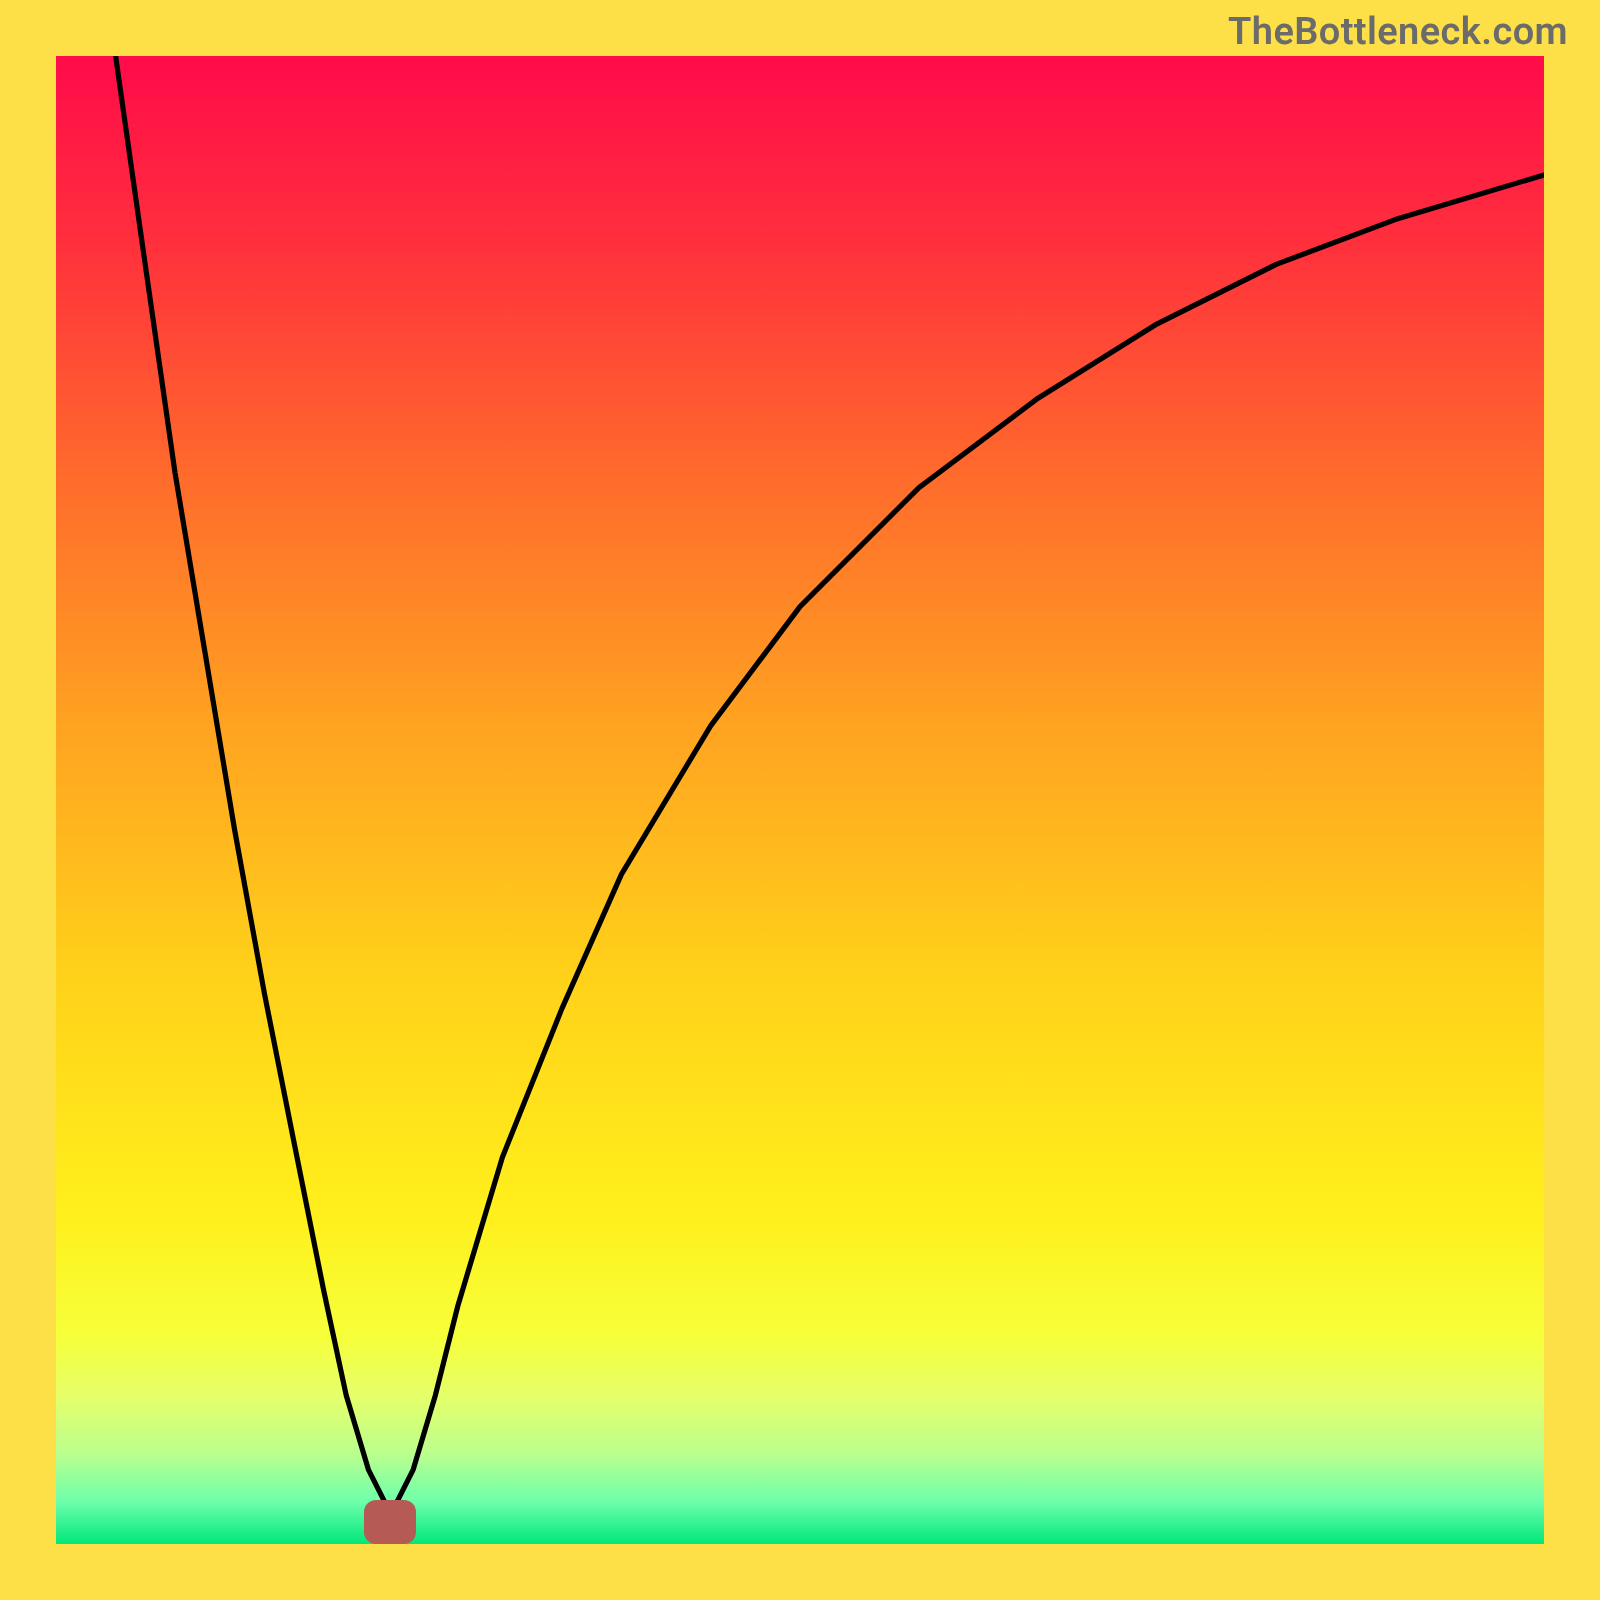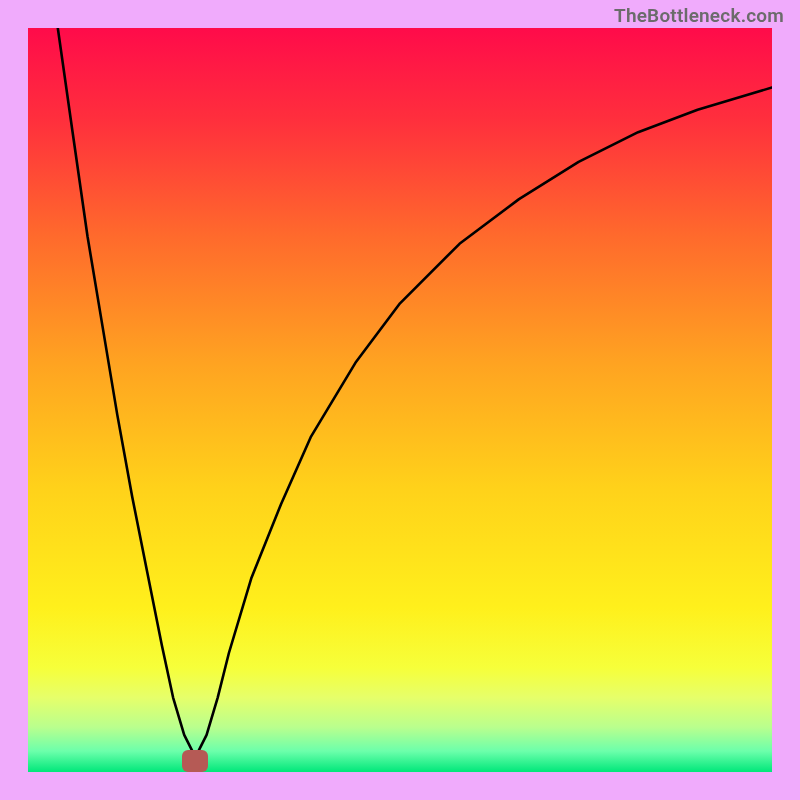--- a/index.html
+++ b/index.html
@@ -7,21 +7,21 @@
     padding: 0;
     width: 800px;
     height: 800px;
     overflow: hidden;
     background: #000;
   }
   .frame {
     position: relative;
     width: 800px;
     height: 800px;
-    background: #f0abfc;
+    background: #fde047;
   }
   .plot {
     position: absolute;
     left: 28px;
     top: 28px;
     width: 744px;
     height: 744px;
     overflow: hidden;
   }
   .gradient {

